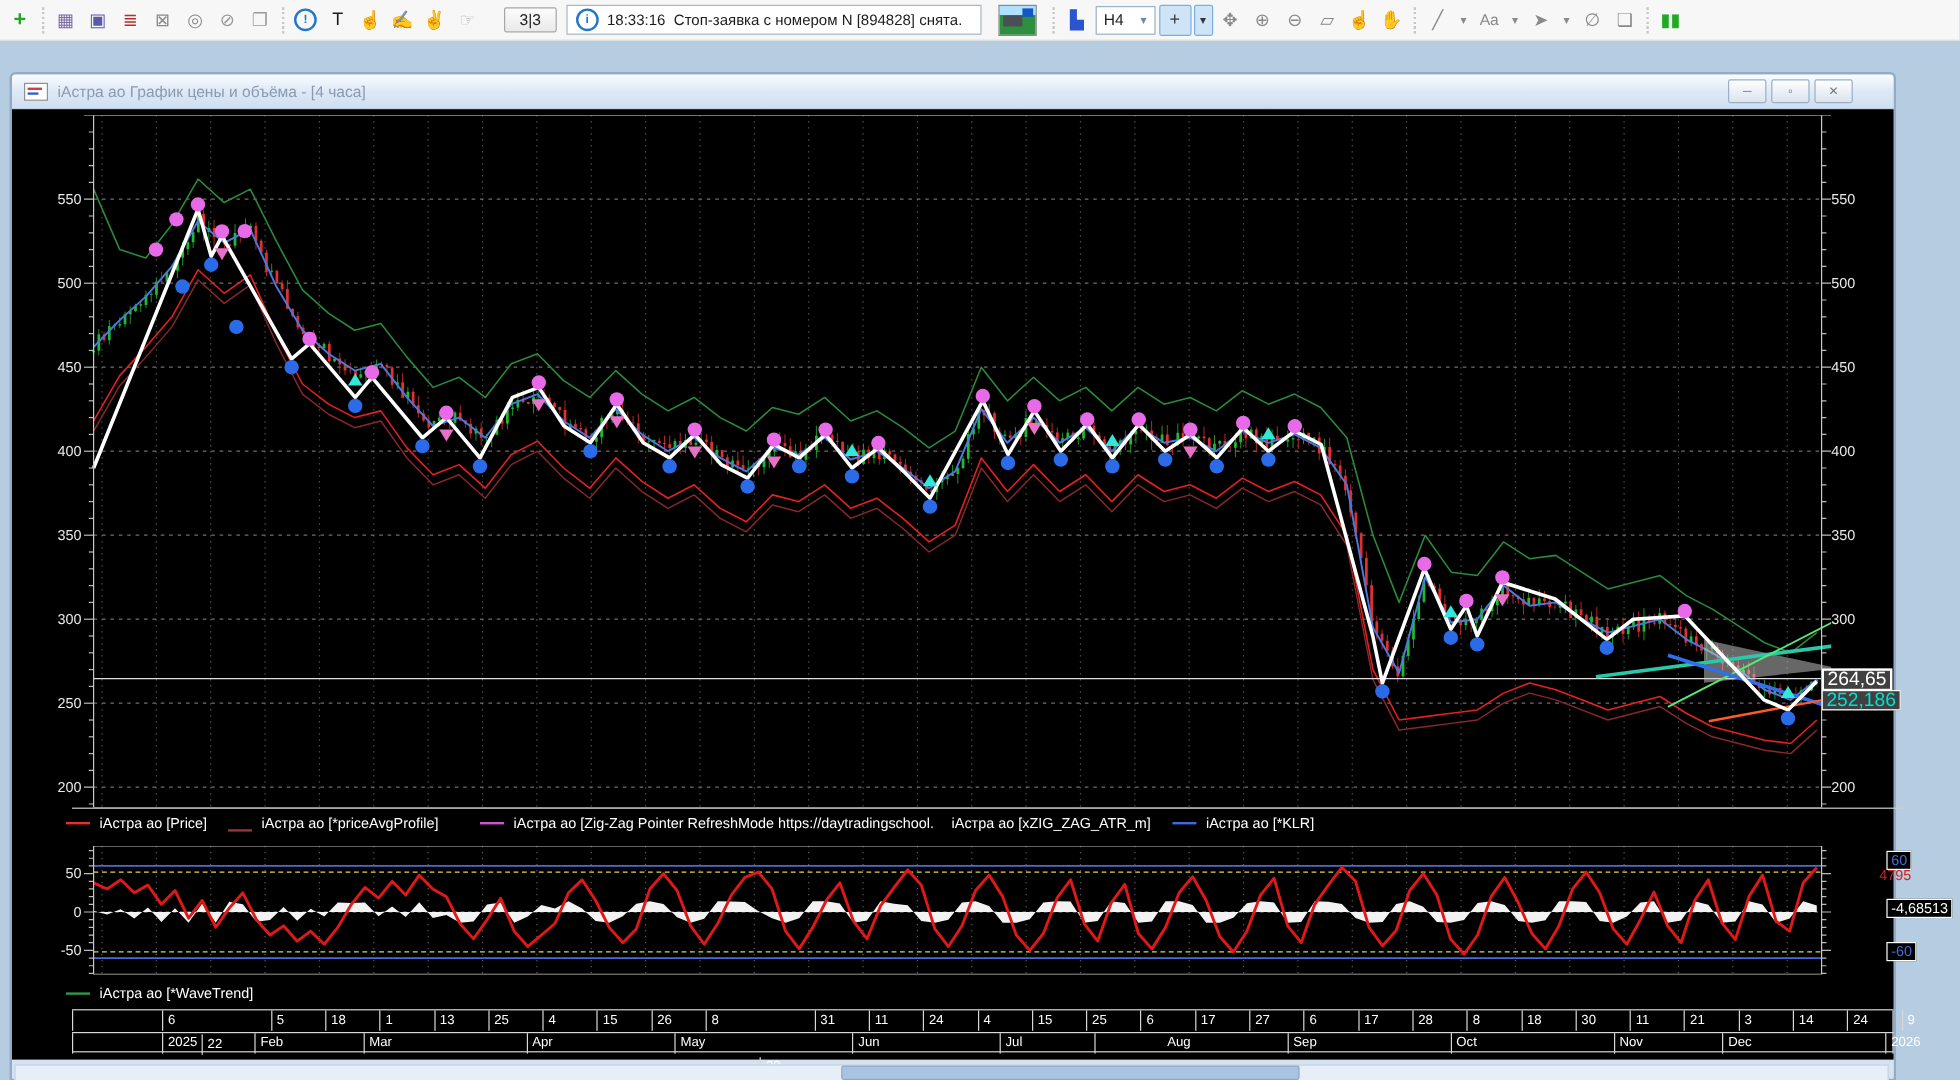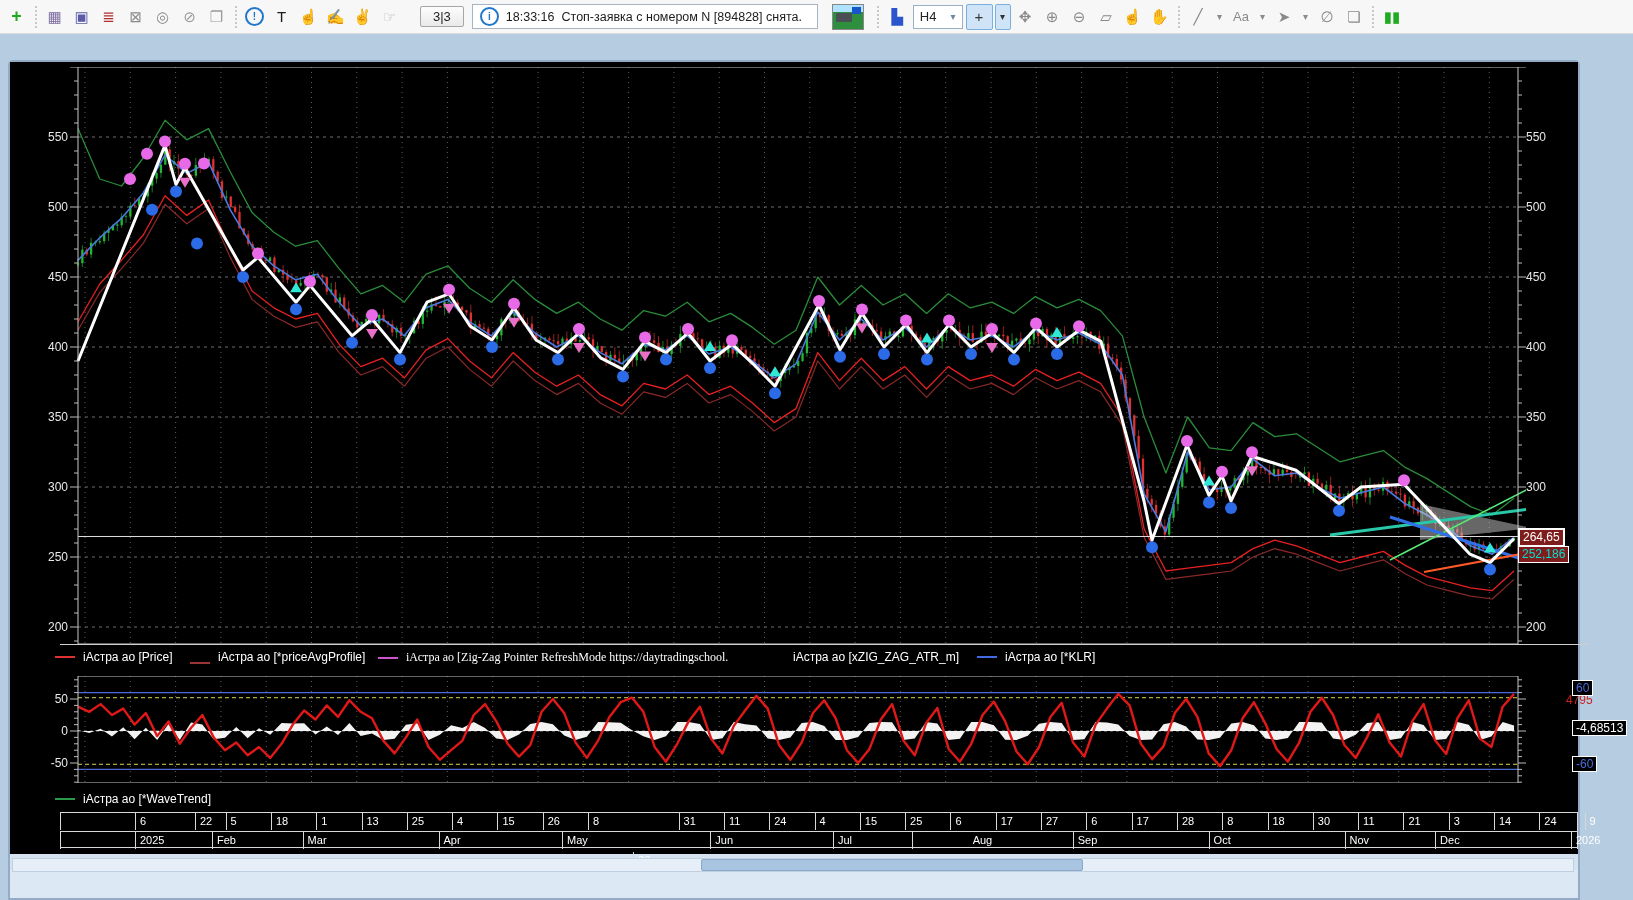--- a/index.html
+++ b/index.html
@@ -40,22 +40,22 @@
   .title-text{font-size:13px;color:#8a9bb0;flex:1;}
   .win-btn{width:30px;height:18px;margin-left:4px;border:1px solid #9ab0c8;border-radius:2px;
            background:linear-gradient(#fefefe,#dbe4ee);display:inline-flex;align-items:center;
            justify-content:center;font-size:10px;color:#68788c;}
   .win-btns{margin-right:24px;display:flex;}
   .chart-area{position:relative;width:1568px;height:808px;background:#d5e2ef;}
   .canvas-black{position:absolute;left:0;top:0;width:1568px;height:792px;background:#000;}
   .axis-label{position:absolute;font-size:12px;color:#e8e8e8;}
   .axis-label.r{text-align:left;}
   .axis-label.l{text-align:right;}
-  .price-tag{position:absolute;background:#7f1d1d;border:2px solid #fff;color:#fff;
-             font-size:12px;padding:0 3px;line-height:15px;z-index:3;}
+  .price-tag{position:absolute;background:#404040;border:2px solid #fff;color:#fff;
+             font-size:16px;padding:0 3px;line-height:15px;z-index:3;}
   .price-tag.cyan{color:#00dfd0;border-width:1px;}
   .wave-tag{position:absolute;background:#000;border:1px solid #fff;font-size:12px;
             padding:0 3px;line-height:14px;z-index:3;}
   .red-frag{position:absolute;color:#cc2222;font-size:12px;z-index:2;}
   .legend-row{position:absolute;height:20px;color:#fff;font-size:12px;}
   .legend-item{position:absolute;display:flex;align-items:center;gap:8px;white-space:nowrap;}
   .legend-dash{width:20px;height:0;border-top:2px solid #fff;}
   .dateaxis{position:absolute;left:50px;top:750px;width:1518px;height:36px;
             border-top:1px solid #d8d8d8;border-bottom:1px solid #d8d8d8;box-sizing:border-box;}
   .drow{position:absolute;left:0;width:1518px;height:18px;border-right:1px solid #d8d8d8;box-sizing:border-box;}
@@ -120,20 +120,29 @@
       <div class="tb-btn">➤</div>
       <div class="tb-btn" style="width: 14px; font-size: 10px;">▾</div>
       <div class="tb-btn">∅</div>
       <div class="tb-btn">❏</div>
       <div class="grip"></div>
       <div class="tb-btn" style="color: rgb(31, 170, 31);">▮▮</div>
     </div>
 </div>
 
 <div class="window">
+  <div class="titlebar">
+    <span class="title-icon"></span>
+    <span class="title-text">iАстра ао График цены и объёма - [4 часа]</span>
+    <span class="win-btns">
+      <span class="win-btn">─</span>
+      <span class="win-btn">▫</span>
+      <span class="win-btn">✕</span>
+    </span>
+  </div>
   <div class="chart-area">
     <div class="canvas-black"></div>
     <svg id="main-svg" style="position:absolute;left:50px;top:5px;" width="1466" height="577" viewBox="60 95 1466 577">
         <line x1="85" y1="95" x2="85" y2="672" stroke="#5d5d5d" stroke-dasharray="1,4"></line>
         <line x1="130.3" y1="95" x2="130.3" y2="672" stroke="#5d5d5d" stroke-dasharray="1,4"></line>
         <line x1="175.6" y1="95" x2="175.6" y2="672" stroke="#5d5d5d" stroke-dasharray="1,4"></line>
         <line x1="220.89999999999998" y1="95" x2="220.89999999999998" y2="672" stroke="#5d5d5d" stroke-dasharray="1,4"></line>
         <line x1="266.2" y1="95" x2="266.2" y2="672" stroke="#5d5d5d" stroke-dasharray="1,4"></line>
         <line x1="311.5" y1="95" x2="311.5" y2="672" stroke="#5d5d5d" stroke-dasharray="1,4"></line>
         <line x1="356.79999999999995" y1="95" x2="356.79999999999995" y2="672" stroke="#5d5d5d" stroke-dasharray="1,4"></line>
@@ -1015,21 +1024,21 @@
     <div class="sep-line" style="left:50px;top:582px;width:1528px;height:1px;"></div>
     <div id="legend-main" class="legend-row" style="left:0;top:586px;width:1568px;">
         <div class="legend-item" style="left: 45px; top: 2px;">
           <div class="legend-dash" style="border-top-color: rgb(224, 48, 48);"></div>
           <span>iАстра ао [Price]</span>
         </div>
         <div class="legend-item" style="left: 180px; top: 2px; align-items: flex-end;">
           <div class="legend-dash" style="border-top-color: rgb(155, 53, 53);"></div>
           <span>iАстра ао [*priceAvgProfile]</span>
         </div>
-        <div class="legend-item" style="left: 368px; top: 2px; font-family: Liberation Serif, serif;">
+        <div class="legend-item" style="left: 390px; top: 2px;">
           <div class="legend-dash" style="border-top-color: rgb(204, 85, 204);"></div>
           <span>iАстра ао [Zig-Zag Pointer RefreshMode https://daytradingschool.</span>
         </div>
         <div class="legend-item" style="left: 783px; top: 2px;">
           <span>iАстра ао [xZIG_ZAG_ATR_m]</span>
         </div>
         <div class="legend-item" style="left: 967px; top: 2px;">
           <div class="legend-dash" style="border-top-color: rgb(65, 105, 225);"></div>
           <span>iАстра ао [*KLR]</span>
         </div>
@@ -1124,21 +1133,21 @@
     <div id="legend-wave" class="legend-row" style="left:0;top:728px;width:800px;">
         <div class="legend-item" style="left: 45px; top: 2px;">
           <div class="legend-dash" style="border-top-color: rgb(42, 154, 74);"></div>
           <span>iАстра ао [*WaveTrend]</span>
         </div>
       </div>
     <div class="dateaxis">
       <div id="days-row" class="drow">
           <div class="dcell" style="left: 0px; width: 25px;"></div>
           <div class="dcell" style="left: 75px; width: 45.3px;">6</div>
-          <div class="dcell" style="left: 135px; width: 45.3px;">22</div>
+          <div class="dcell" style="left: 108px; width: 45.3px; margin-top: 20px;">22</div>
           <div class="dcell" style="left: 165.6px; width: 45.3px;">5</div>
           <div class="dcell" style="left: 210.9px; width: 45.3px;">18</div>
           <div class="dcell" style="left: 256.2px; width: 45.3px;">1</div>
           <div class="dcell" style="left: 301.5px; width: 45.3px;">13</div>
           <div class="dcell" style="left: 346.8px; width: 45.3px;">25</div>
           <div class="dcell" style="left: 392.1px; width: 45.3px;">4</div>
           <div class="dcell" style="left: 437.4px; width: 45.3px;">15</div>
           <div class="dcell" style="left: 482.7px; width: 45.3px;">26</div>
           <div class="dcell" style="left: 528px; width: 45.3px;">8</div>
           <div class="dcell" style="left: 573.3px; width: 45.3px; margin-top: 39px;">20</div>

